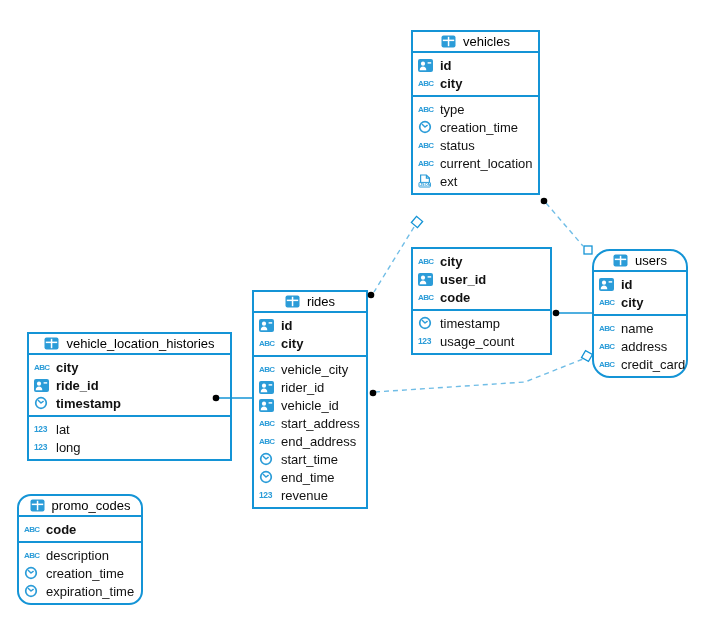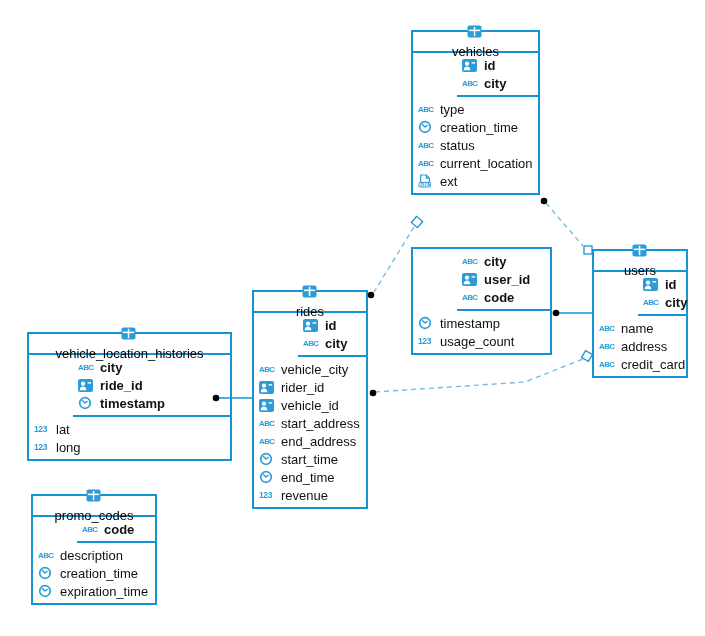--- a/index.html
+++ b/index.html
@@ -3,24 +3,24 @@
 <meta charset="utf-8">
 <style>
   :root { --accent:#1494d6; --dash:#70bde6; --text:#111; }
   * { box-sizing: border-box; }
   body { margin:0; background:#fff; font-family:"Liberation Sans", sans-serif; }
   .canvas { position:relative; width:705px; height:636px; background:#fff; overflow:hidden; }
 
   .db-table { position:absolute; background:#fff; border:2px solid var(--accent);
               color:var(--text); font-size:13px; z-index:1; }
   .tbl-header { display:flex; align-items:center; justify-content:center; gap:5px;
-                height:21px; border-bottom:2px solid var(--accent); white-space:nowrap; padding:0 4px;flex-direction:column; }
+                height:21px; border-bottom:2px solid var(--accent); white-space:nowrap; padding:0 4px; }
   .tbl-title { color:#000; }
   .tbl-section { padding:3px 0; }
-  .tbl-section.keys { border-bottom:2px solid var(--accent);margin-left:44px; }
+  .tbl-section.keys { border-bottom:2px solid var(--accent); }
   .col-row { display:flex; align-items:center; gap:5px; height:18px; padding:0 6px 0 5px; white-space:nowrap; }
   .col-row.key .col-label { font-weight:700; }
   .cicon { width:17px; height:14px; display:inline-flex; align-items:center; justify-content:flex-start; flex:none; }
   .col-label { line-height:1; }
 
   svg.wires { position:absolute; left:0; top:0; width:705px; height:636px; z-index:2; pointer-events:none; }
   .wire-solid { stroke:var(--accent); stroke-width:1.5; fill:none; }
   .wire-dashed { stroke:var(--dash); stroke-width:1.4; fill:none; stroke-dasharray:5 4; }
   .wire-dot { fill:#000; }
   .wire-square { fill:#fff; stroke:var(--accent); stroke-width:1.3; }
@@ -154,21 +154,21 @@
           <span class="cicon">
             <svg width="17" height="10" viewBox="0 0 17 10">
               <text x="0" y="8.2" font-size="8.5" font-weight="bold" letter-spacing="-0.4" fill="#2b9cd8" font-family="Liberation Sans, sans-serif">123</text>
             </svg>
           </span>
           <span class="col-label">usage_count</span>
         </div>
       </div>
     </div>
 
-  <div class="db-table" style="left:592px; top:249px; width:96px;">
+  <div class="db-table" style="left:592px; top:249px; width:96px;border-radius:18px;">
       <div class="tbl-header">
         <span class="cicon">
           <svg width="15" height="13" viewBox="0 0 15 13">
             <rect x="0.5" y="0.5" width="14" height="12" rx="2" fill="#2b9cd8"></rect>
             <rect x="1.8" y="4.6" width="11.4" height="1.5" fill="#fff"></rect>
             <rect x="6.8" y="1.8" width="1.5" height="9.4" fill="#fff"></rect>
           </svg>
         </span>
         <span class="tbl-title">users</span>
       </div>
@@ -383,21 +383,21 @@
           <span class="cicon">
             <svg width="17" height="10" viewBox="0 0 17 10">
               <text x="0" y="8.2" font-size="8.5" font-weight="bold" letter-spacing="-0.4" fill="#2b9cd8" font-family="Liberation Sans, sans-serif">123</text>
             </svg>
           </span>
           <span class="col-label">long</span>
         </div>
       </div>
     </div>
 
-  <div class="db-table" style="left:31px; top:494px; width:126px;">
+  <div class="db-table" style="left:17px; top:494px; width:126px;border-radius:14px;">
       <div class="tbl-header">
         <span class="cicon">
           <svg width="15" height="13" viewBox="0 0 15 13">
             <rect x="0.5" y="0.5" width="14" height="12" rx="2" fill="#2b9cd8"></rect>
             <rect x="1.8" y="4.6" width="11.4" height="1.5" fill="#fff"></rect>
             <rect x="6.8" y="1.8" width="1.5" height="9.4" fill="#fff"></rect>
           </svg>
         </span>
         <span class="tbl-title">promo_codes</span>
       </div>

